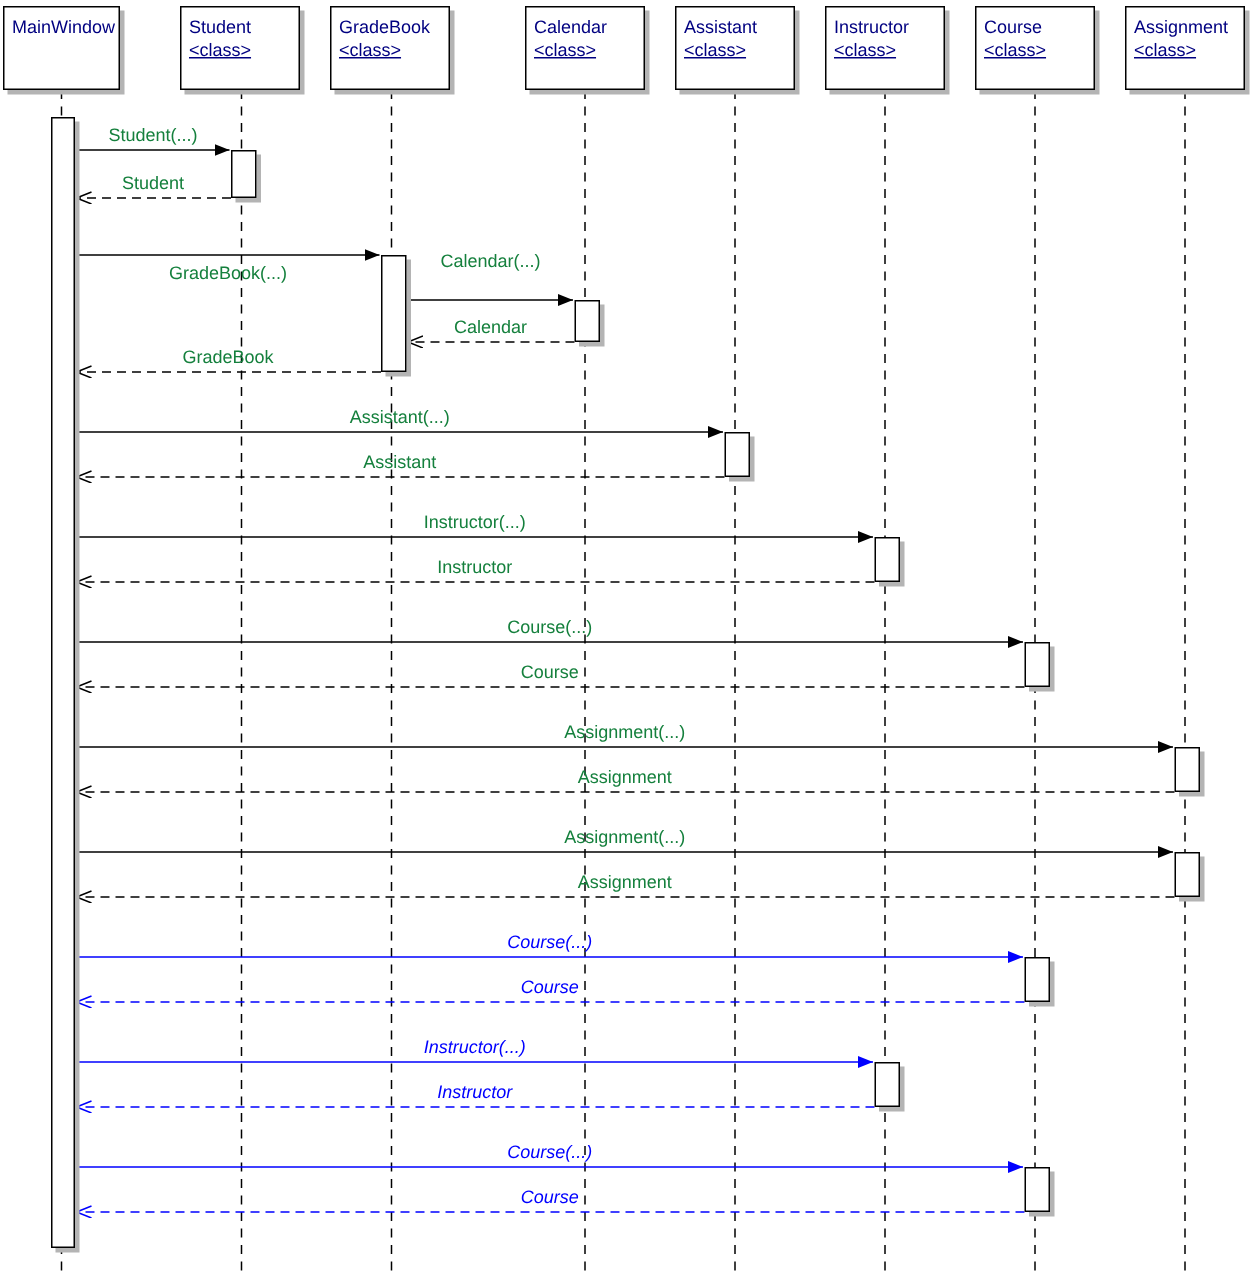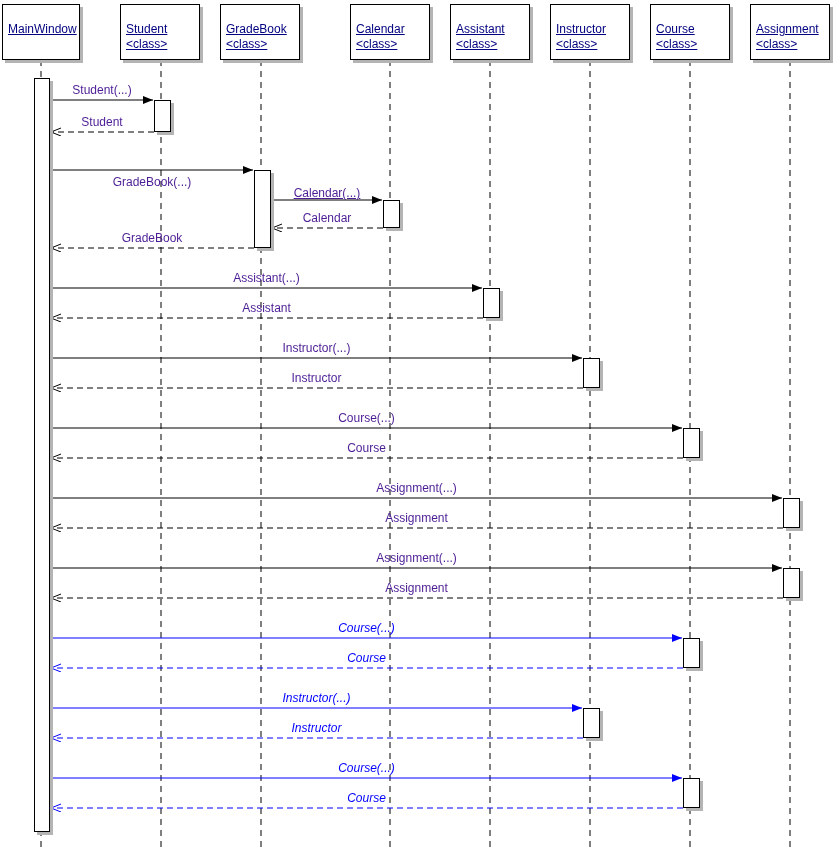--- a/index.html
+++ b/index.html
@@ -28,25 +28,23 @@
     position: absolute;
     box-sizing: border-box;
     border: 1px solid #000000;
     background: #ffffff;
     box-shadow: 3px 3px 0 0 #b4b4b4;
     padding: 6px 5px 0 5px;
   }
   .lifeline-name {
     font-size: 12px;
     color: #000080;
-    text-decoration: underline;
     line-height: 15px;
     white-space: nowrap;
     display: block;
-    margin-top: 11px;
   }
   .lifeline-stereo {
     font-size: 12px;
     color: #000080;
     text-decoration: underline;
     line-height: 15px;
     white-space: nowrap;
     display: block;
   }
   .activation {
@@ -54,21 +52,21 @@
     box-sizing: border-box;
     border: 1px solid #000000;
     background: #ffffff;
     box-shadow: 3px 3px 0 0 #b4b4b4;
   }
   .msg-label {
     position: absolute;
     font-size: 12px;
     line-height: 14px;
     white-space: nowrap;
-    color: #4c1d95;
+    color: #15803d;
     transform: translateX(-50%);
   }
   .msg-label.blue {
     color: #0000ff;
     font-style: italic;
   }
 </style>
 </head>
 <body>
 
@@ -168,21 +166,21 @@
       <div class="activation" style="left: 783px; top: 498px; width: 17px; height: 30px;"></div>
       <div class="activation" style="left: 783px; top: 568px; width: 17px; height: 30px;"></div>
       <div class="activation" style="left: 683px; top: 638px; width: 17px; height: 30px;"></div>
       <div class="activation" style="left: 583px; top: 708px; width: 17px; height: 30px;"></div>
       <div class="activation" style="left: 683px; top: 778px; width: 17px; height: 30px;"></div>
     </div>
   <div id="message-labels">
       <div class="msg-label" style="left: 102px; top: 83px;">Student(...)</div>
       <div class="msg-label" style="left: 102px; top: 115px;">Student</div>
       <div class="msg-label" style="left: 152px; top: 153px; margin-top: 22px;">GradeBook(...)</div>
-      <div class="msg-label" style="left: 327px; top: 186px; text-decoration: underline;">Calendar(...)</div>
+      <div class="msg-label" style="left: 327px; top: 167px;">Calendar(...)</div>
       <div class="msg-label" style="left: 327px; top: 211px;">Calendar</div>
       <div class="msg-label" style="left: 152px; top: 231px;">GradeBook</div>
       <div class="msg-label" style="left: 266.5px; top: 271px;">Assistant(...)</div>
       <div class="msg-label" style="left: 266.5px; top: 301px;">Assistant</div>
       <div class="msg-label" style="left: 316.5px; top: 341px;">Instructor(...)</div>
       <div class="msg-label" style="left: 316.5px; top: 371px;">Instructor</div>
       <div class="msg-label" style="left: 366.5px; top: 411px;">Course(...)</div>
       <div class="msg-label" style="left: 366.5px; top: 441px;">Course</div>
       <div class="msg-label" style="left: 416.5px; top: 481px;">Assignment(...)</div>
       <div class="msg-label" style="left: 416.5px; top: 511px;">Assignment</div>

